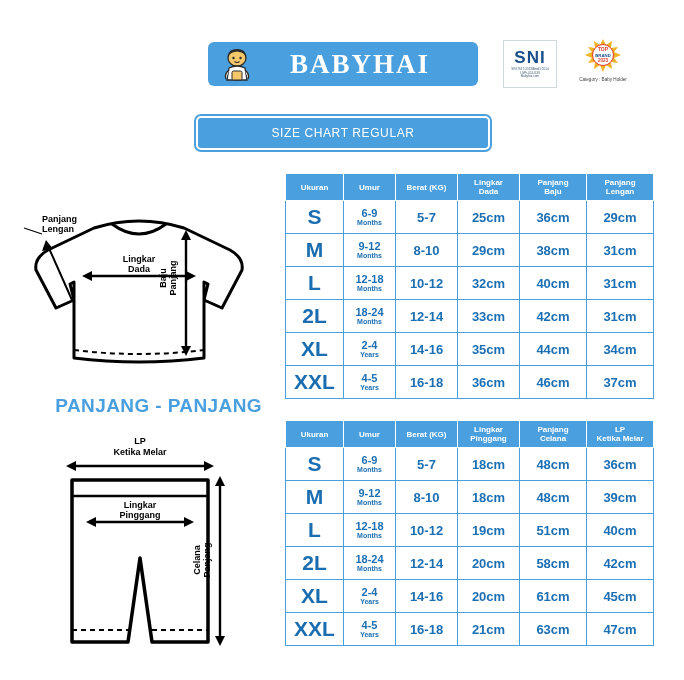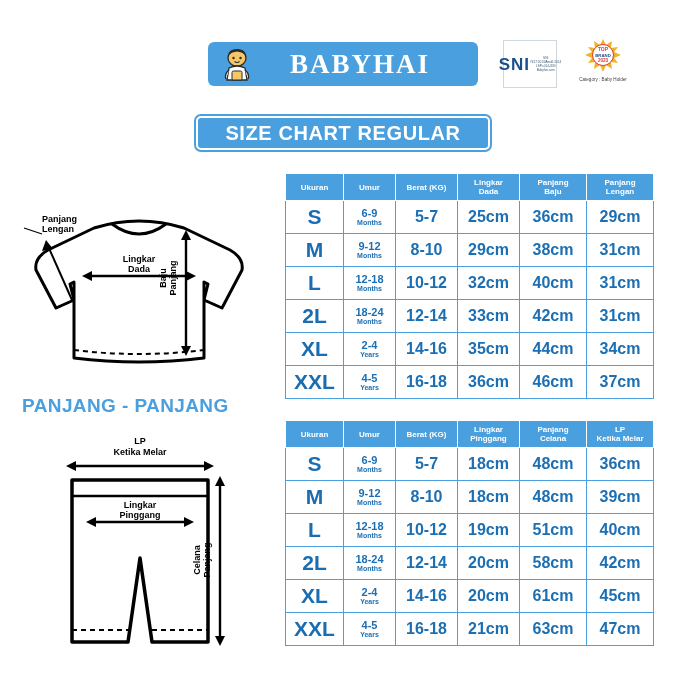--- a/index.html
+++ b/index.html
@@ -42,21 +42,21 @@
     width: 38px; height: 38px;
   }
 
   .sni-logo {
     position: absolute;
     left: 503px; top: 40px;
     width: 54px; height: 48px;
     border: 1px solid #cfd8df;
     background: #fff;
     display: flex;
-    flex-direction: row;
+    flex-direction: column;
     align-items: center;
     justify-content: center;
   }
   .sni-logo .sni-word {
     font-size: 17px;
     font-weight: bold;
     color: #1a4f8a;
     letter-spacing: 1px;
     font-family: "Liberation Sans", sans-serif;
     line-height: 1;
@@ -93,22 +93,22 @@
     left: 196px; top: 116px;
     width: 294px; height: 34px;
     background: #4a9fde;
     border-radius: 5px;
     display: flex; align-items: center; justify-content: center;
     border: 2px solid #ffffff;
     box-shadow: 0 0 0 2px #4a9fde;
   }
   .title-banner .title-text {
     color: #ffffff;
-    font-size: 20px;
-    font-weight: bold;
+    font-size: 12px;
+    font-weight: normal;
     letter-spacing: 0.6px;
   }
 
   
   .size-table {
     position: absolute;
     border-collapse: collapse;
     table-layout: fixed;
     margin-left: 9px;
   }
@@ -144,38 +144,38 @@
     font-size: 11px;
     line-height: 1.05;
     text-align: center;
   }
   .size-table td.age .unit {
     display: block;
     font-size: 7px;
     font-weight: bold;
   }
   .size-table td.val {
-    font-size: 16px;
+    font-size: 13px;
   }
   .size-table col.c0 { width: 58px; }
   .size-table col.c1 { width: 52px; }
   .size-table col.c2 { width: 62px; }
   .size-table col.c3 { width: 62px; }
   .size-table col.c4 { width: 67px; }
   .size-table col.c5 { width: 67px; }
 
   
   .illus-shirt { position: absolute; left: 8px; top: 200px; width: 262px; height: 180px; }
   .illus-pants { position: absolute; left: 30px; top: 430px; width: 220px; height: 222px; }
 
   .panjang-label {
     position: absolute;
     left: 22px; top: 395px;
     width: 240px;
-    text-align: left;
+    text-align: right;
     color: #4a9fde;
     font-size: 19px;
     font-weight: bold;
     letter-spacing: 0.4px;
   }
 
   .svg-txt { font-family: "Liberation Sans", sans-serif; font-weight: bold; fill: #000; }
 </style>
 </head>
 <body>

